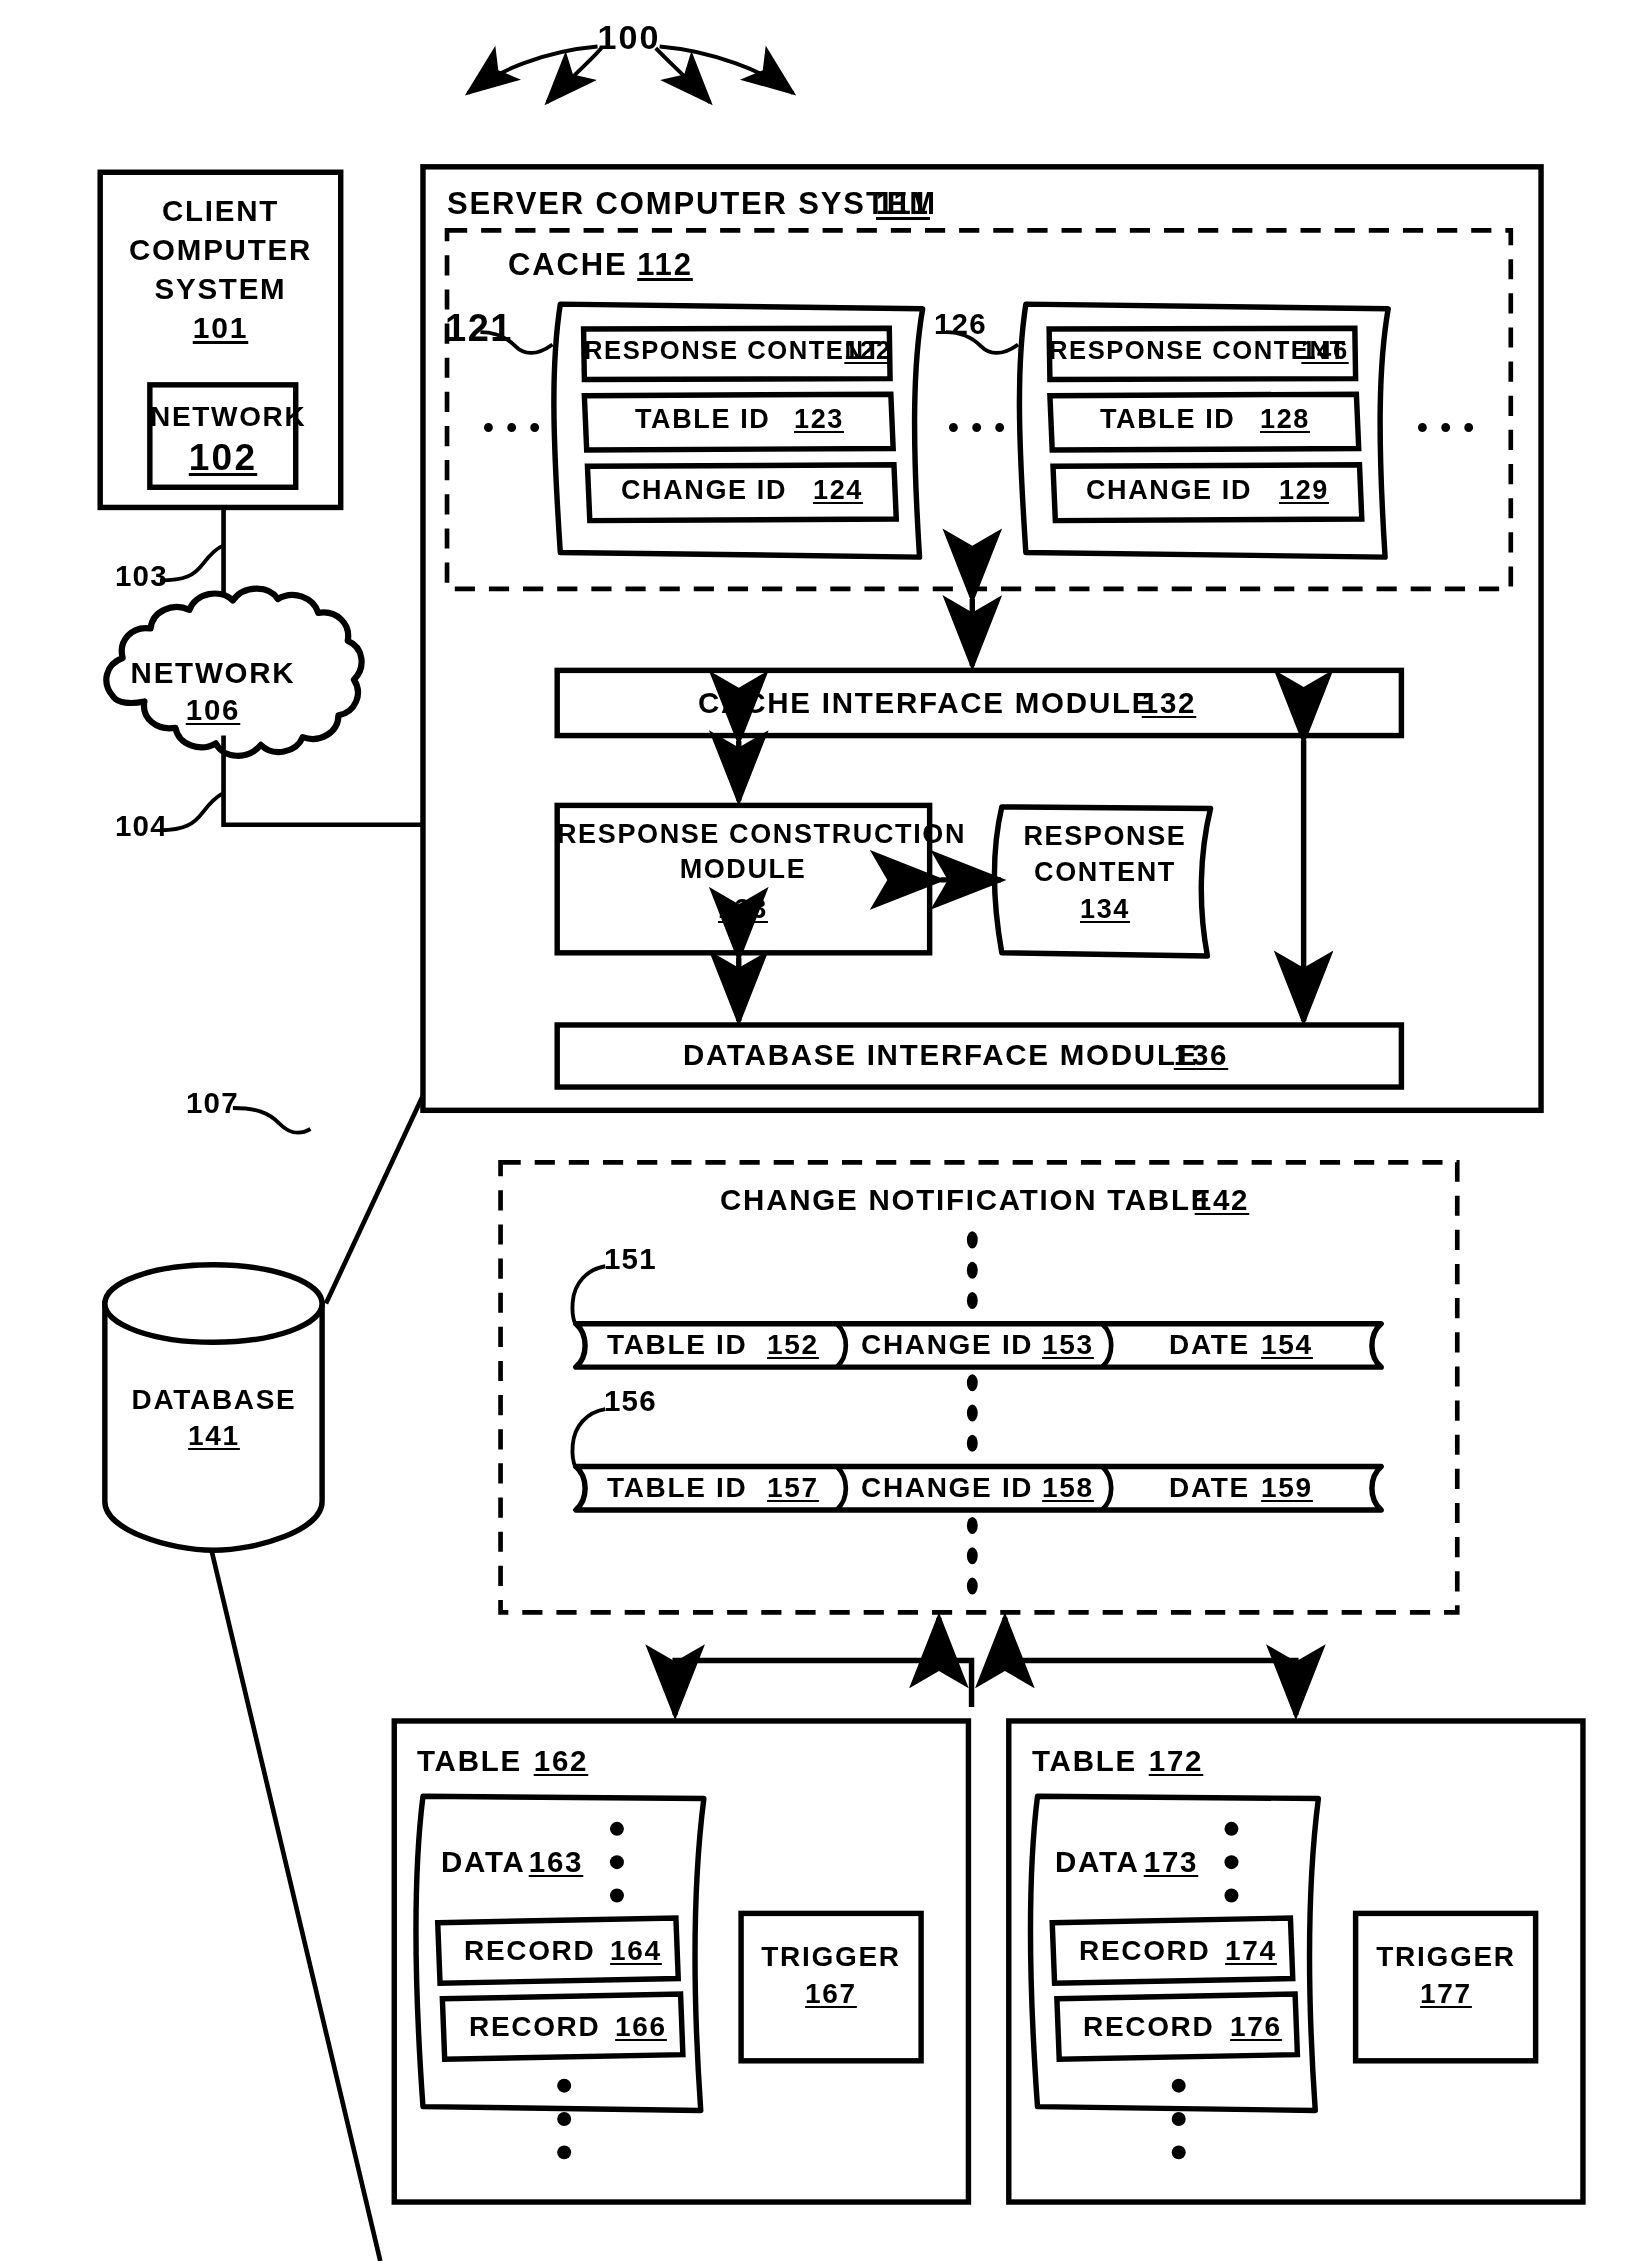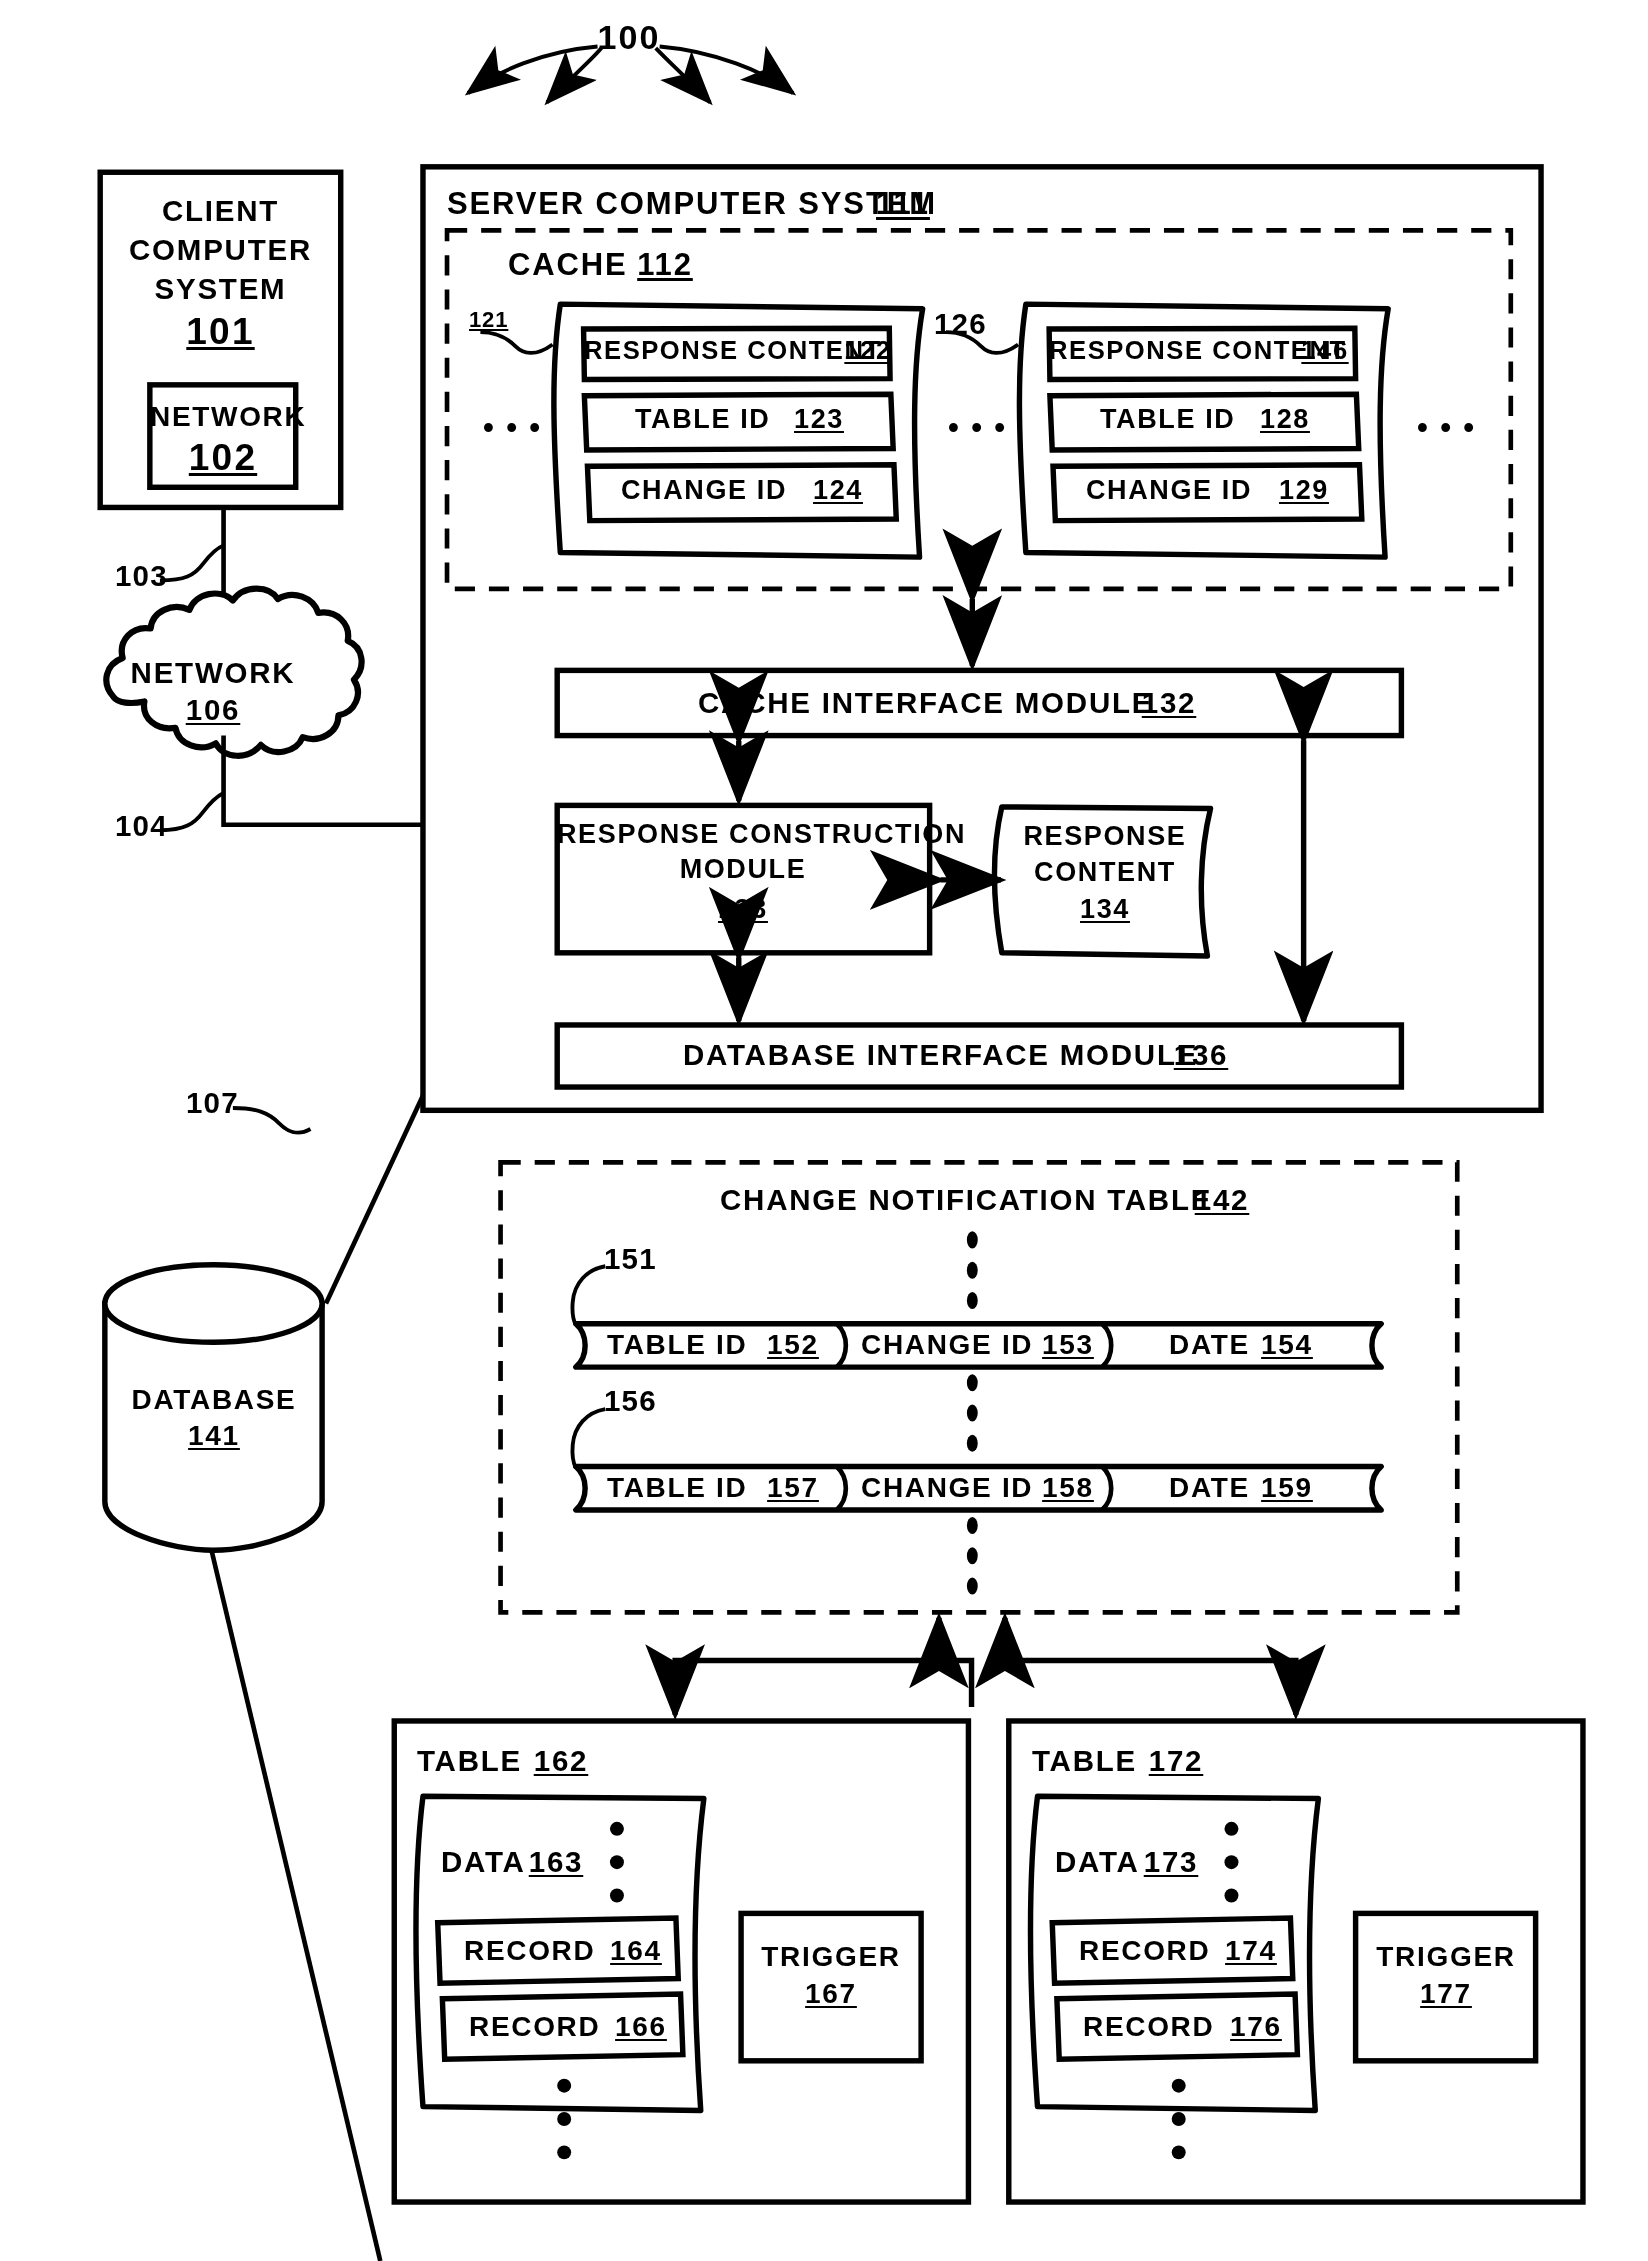--- a/index.html
+++ b/index.html
@@ -212,21 +212,21 @@
       <circle cx="1519" cy="2731" r="9"></circle>
       <circle cx="1519" cy="2774" r="9"></circle>
     </g>
   </svg>
 
   <div class="lbl" style="left:590px; top:17px; width:78px; font-size:34px;">100</div>
 
   <div class="lbl" style="left:108px; top:194px; width:225px; font-size:29.5px;">CLIENT</div>
   <div class="lbl" style="left:108px; top:233px; width:225px; font-size:29.5px;">COMPUTER</div>
   <div class="lbl" style="left:108px; top:272px; width:225px; font-size:29.5px;">SYSTEM</div>
-  <div class="lbl u" style="left:108px; top:310px; width:225px; font-size:37px;">101</div>
+  <div class="lbl u" style="left:108px; top:310px; width:225px; font-size:30px;">101</div>
 
   <div class="lbl" style="left:150px; top:400px; width:146px; font-size:28px;">NETWORK</div>
   <div class="lbl u" style="left:150px; top:436px; width:146px; font-size:37px;">102</div>
 
   <div class="ref" style="left:115px; top:559px; font-size:29.5px;">103</div>
   <div class="ref" style="left:115px; top:809px; font-size:29.5px;">104</div>
   <div class="ref" style="left:186px; top:1086px; font-size:29.5px;">107</div>
 
   <div class="lbl" style="left:124px; top:656px; width:178px; font-size:29.5px;">NETWORK</div>
   <div class="lbl u" style="left:124px; top:693px; width:178px; font-size:29.5px;">106</div>
@@ -234,21 +234,21 @@
   <div class="lbl" style="left:447px; top:186px; width:621px; text-align:left; font-size:31px;">SERVER COMPUTER SYSTEM</div>
   <div class="lbl u" style="left:868px; top:186px; width:70px; font-size:31px;">111</div>
 
   <div class="lbl" style="left:508px; top:247px; width:194px; text-align:left; font-size:31px;">CACHE</div>
   <div class="lbl u" style="left:630px; top:247px; width:70px; font-size:31px;">112</div>
 
   <div class="lbl" style="left:466px; top:410px; width:93px; font-size:31px;">• • •</div>
   <div class="lbl" style="left:931px; top:410px; width:93px; font-size:31px;">• • •</div>
   <div class="lbl" style="left:1400px; top:410px; width:93px; font-size:31px;">• • •</div>
 
-  <div class="ref" style="left:469px; top:307px; font-size:22px;text-decoration:underline;">121</div>
+  <div class="ref" style="left:445px; top:307px; font-size:38px;">121</div>
 
   <div class="lbl" style="left:584px; top:335px; width:264px; text-align:left; font-size:25.6px;">RESPONSE CONTENT</div>
   <div class="lbl u" style="left:833px; top:335px; width:54px; font-size:25.6px;margin-left:8px;">122</div>
 
   <div class="lbl" style="left:635px; top:404px; width:163px; text-align:left; font-size:27px;">TABLE ID</div>
   <div class="lbl u" style="left:788px; top:404px; width:62px; font-size:27px;">123</div>
 
   <div class="lbl" style="left:621px; top:475px; width:194px; text-align:left; font-size:27px;">CHANGE ID</div>
   <div class="lbl u" style="left:807px; top:475px; width:62px; font-size:27px;">124</div>
 

